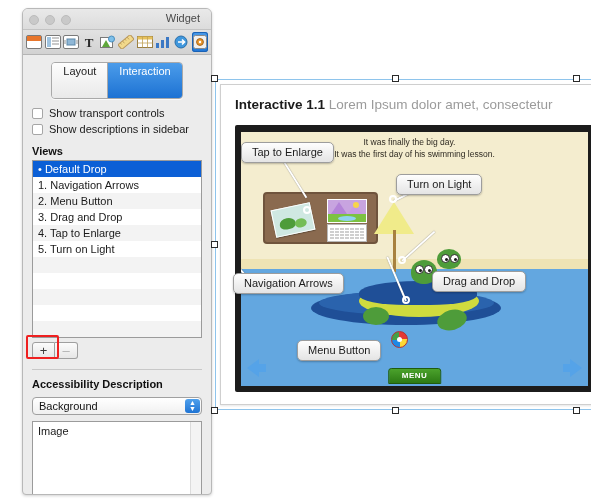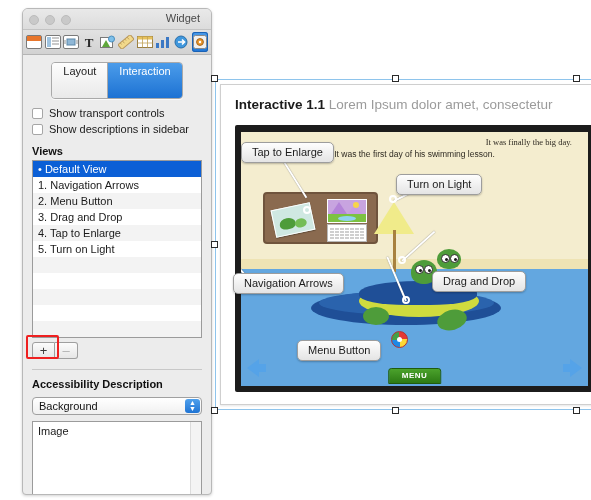--- a/index.html
+++ b/index.html
@@ -333,21 +333,21 @@
       <span class="chklbl">Show transport controls</span>
     </div>
     <div class="chkrow">
       <span class="chk"></span>
       <span class="chklbl">Show descriptions in sidebar</span>
     </div>
 
     <div class="section-title">Views</div>
 
     <div class="listbox">
-      <div class="lrow sel">• Default View</div>
+      <div class="lrow sel">• Default Drop</div>
       <div class="lrow">1. Navigation Arrows</div>
       <div class="lrow alt">2. Menu Button</div>
       <div class="lrow">3. Drag and Drop</div>
       <div class="lrow alt">4. Tap to Enlarge</div>
       <div class="lrow">5. Turn on Light</div>
       <div class="lrow alt"></div>
       <div class="lrow"></div>
       <div class="lrow alt"></div>
       <div class="lrow"></div>
       <div class="lrow alt"></div>
@@ -396,21 +396,21 @@
         <span>Lorem Ipsum dolor amet, consectetur</span>
       </div>
 
       <div class="player">
         <div class="page">
           <div class="page-top"></div>
           <div class="sea"></div>
           <div class="sand"></div>
 
           <div class="story-text">
-            <div style="text-align:right;padding-right:10px;font-family:Liberation Serif, serif;">It was finally the big day.</div>
+            <div style="text-align:center;padding-right:10px;">It was finally the big day.</div>
             <div style="text-align:center;">It was the first day of his swimming lesson.</div>
           </div>
 
           <div class="board">
             <div class="photo">
               <span class="photo-turtle"></span>
               <span class="photo-turtle2"></span>
             </div>
             <div class="poster">
               <span class="mtn"></span>

